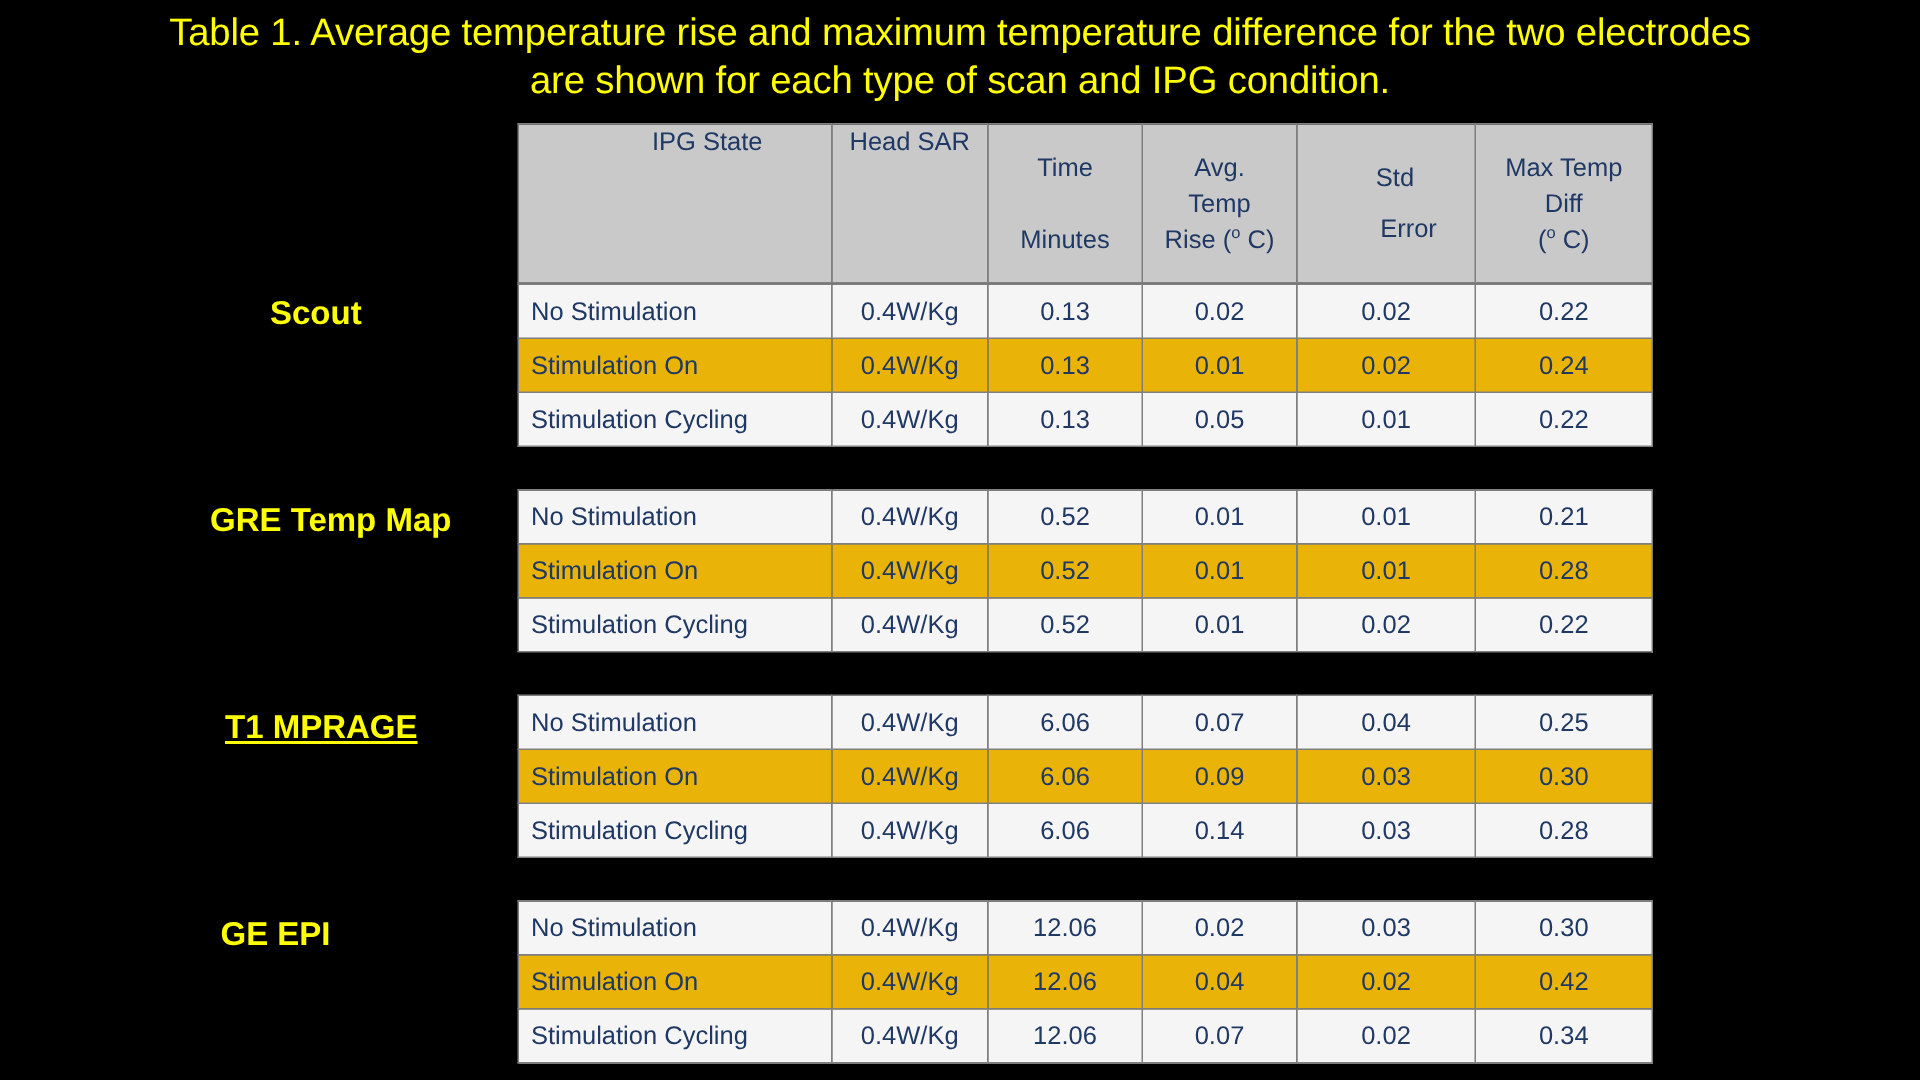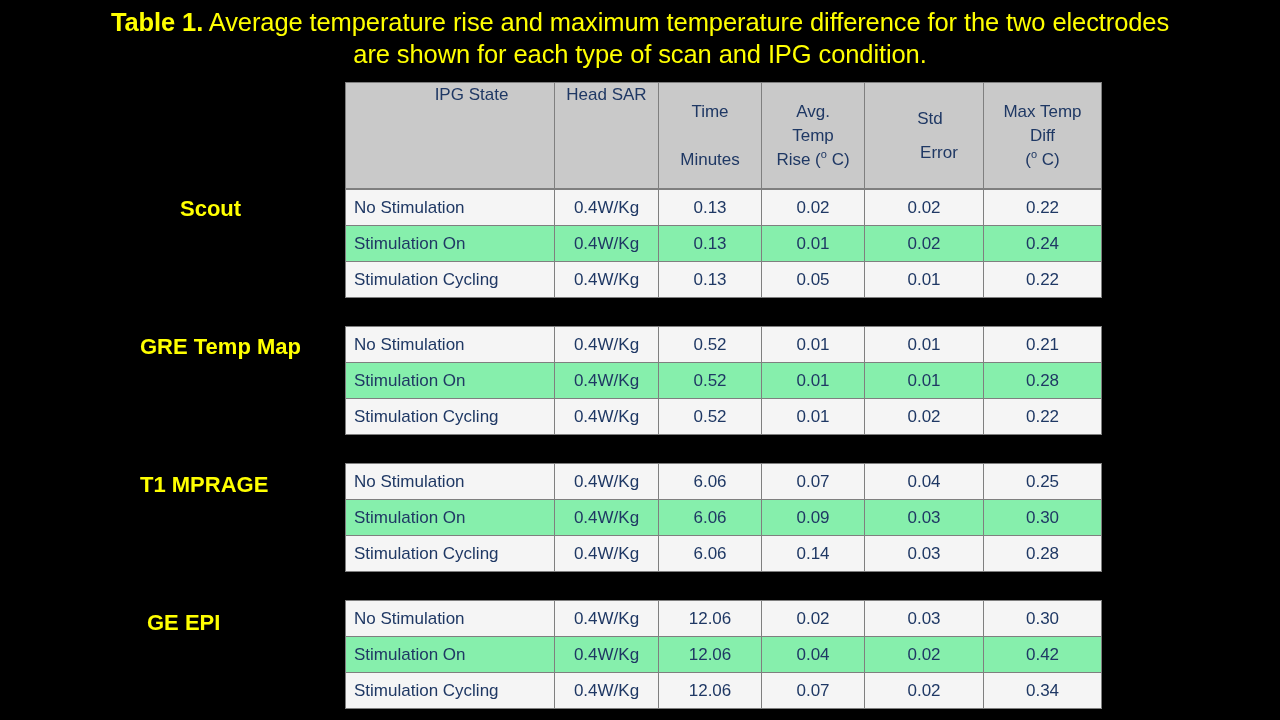--- a/index.html
+++ b/index.html
@@ -21,35 +21,35 @@
     position: absolute;
     left: 110px;
     top: 6px;
     width: 1060px;
     text-align: center;
     color: #FFFF00;
     font-size: 25.5px;
     line-height: 32px;
     letter-spacing: -0.1px;
   }
-  #slide-title .t-strong { font-weight: bold; }
+  #slide-title .t-strong { font-weight: normal; }
 
   
   .group-label {
     position: absolute;
     color: #FFFF00;
     font-weight: bold;
     font-size: 22px;
     line-height: 26px;
     white-space: nowrap;
     text-align: left;
   }
   .group-label[data-idx="0"] { left: 140px; top: 196px; margin-left: 40px; }
   .group-label[data-idx="1"] { left: 140px; top: 334px; }
-  .group-label[data-idx="2"] { left: 140px; top: 472px; }
+  .group-label[data-idx="2"] { left: 150px; top: 472px; text-decoration: underline; }
   .group-label[data-idx="3"] { left: 147px; top: 610px; }
 
   
   #table-wrap {
     position: absolute;
     left: 345px;
     top: 82px;
     width: 756px;
   }
 
@@ -98,21 +98,21 @@
   .data-table td {
     height: 36px;
     background: #F5F5F5;
     text-align: center;
     font-size: 17px;
   }
   .data-table td.cell-ipg {
     text-align: left;
     padding-left: 8px;
   }
-  .data-table tr.alt td { background: #86efac; }
+  .data-table tr.alt td { background: #eab308; }
 </style>
 </head>
 <body>
 
 <div id="slide-title">
   <span class="t-strong">Table 1.</span><span> Average temperature rise and maximum temperature difference for the two electrodes are shown for each type of scan and IPG condition.</span>
 </div>
 
 <div class="group-label" data-idx="0">Scout</div>
 <div class="group-label" data-idx="1">GRE Temp Map</div>

